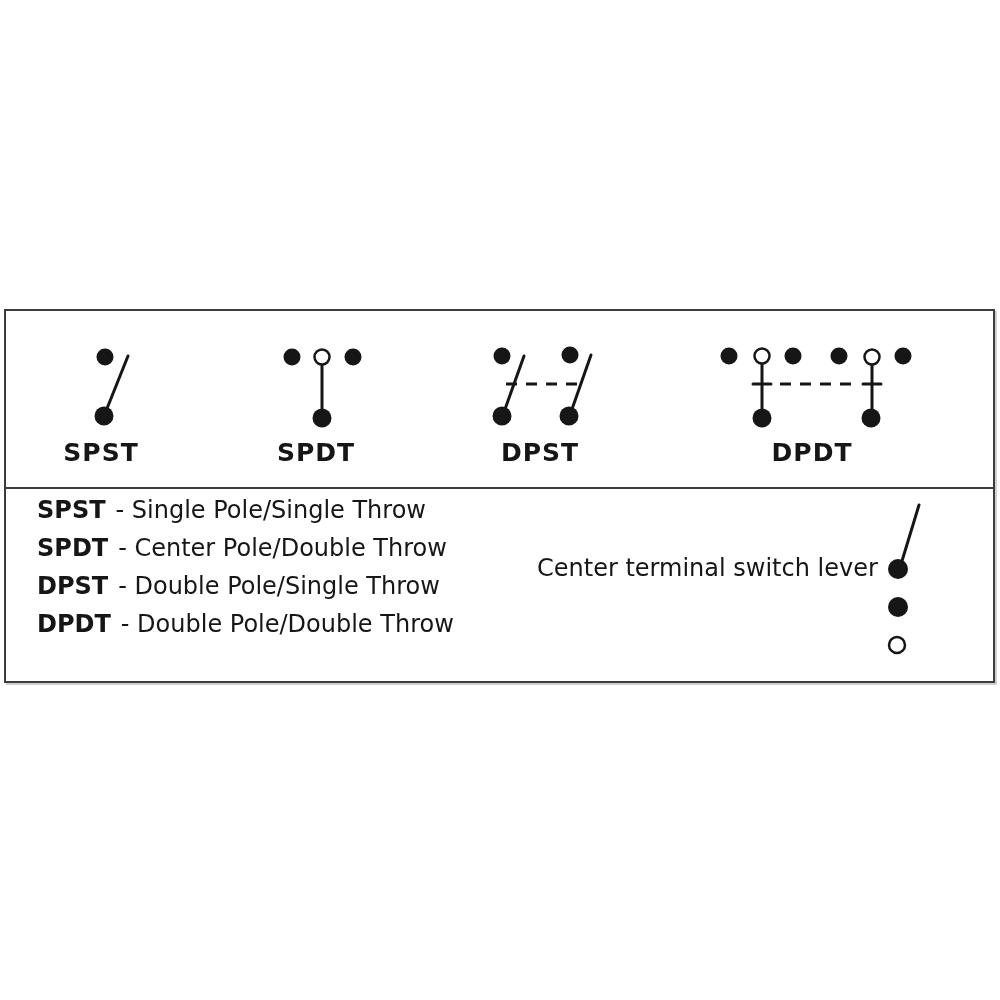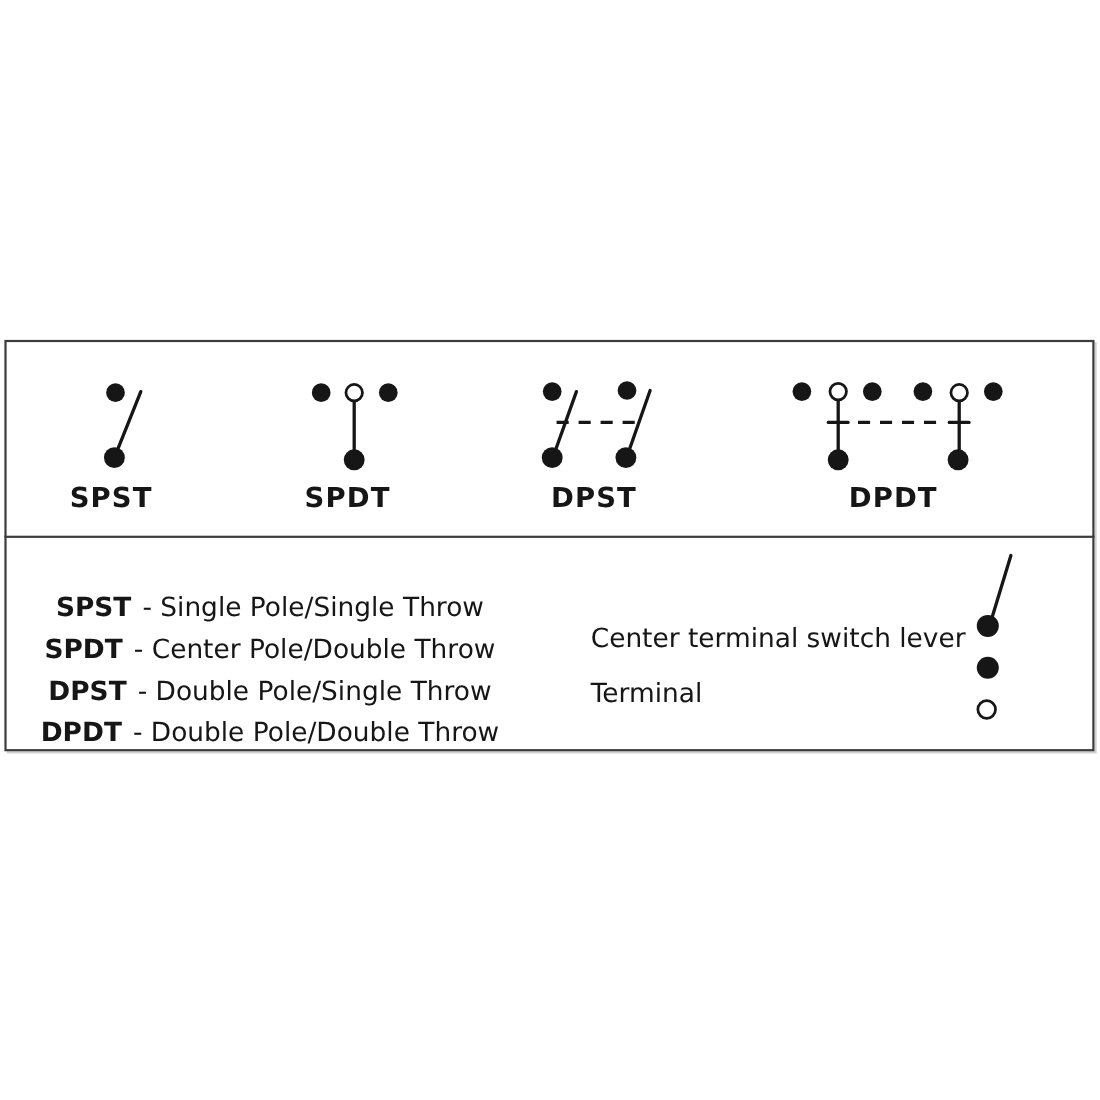--- a/index.html
+++ b/index.html
@@ -43,39 +43,38 @@
     font-weight: bold;
     letter-spacing: 1px;
     white-space: nowrap;
   }
   .lbl-spst { left: 101px; }
   .lbl-spdt { left: 316px; }
   .lbl-dpst { left: 540px; }
   .lbl-dpdt { left: 812px; }
   .definitions {
     position: absolute;
-    left: 37px; top: 533px; text-align: center;
+    left: 37px; top: 491px;
   }
   .definition-row {
     height: 38px;
     line-height: 38px;
     font-size: 24px;
     white-space: nowrap;
   }
   .definition-term { font-weight: bold; margin-right: 10px; }
   .legend-key {
     position: absolute;
     left: 537px; top: 549px;
   }
   .key-row {
     height: 38px;
     line-height: 38px;
     font-size: 24px;
     white-space: nowrap;
-    margin-top: 12px;
   }
 </style>
 </head>
 <body>
 
 <div class="page">
 
   <div class="diagram-box">
     <div class="panel-divider"></div>
   </div>
@@ -151,16 +150,15 @@
     <div class="definition-row">
       <span class="definition-term">DPST</span><span>- Double Pole/Single Throw</span>
     </div>
     <div class="definition-row">
       <span class="definition-term">DPDT</span><span>- Double Pole/Double Throw</span>
     </div>
   </div>
 
   <div class="legend-key">
     <div class="key-row">Center terminal switch lever</div>
-    <div class="key-row">Terminal</div>
   </div>
 
 </div>
 
 </body></html>

